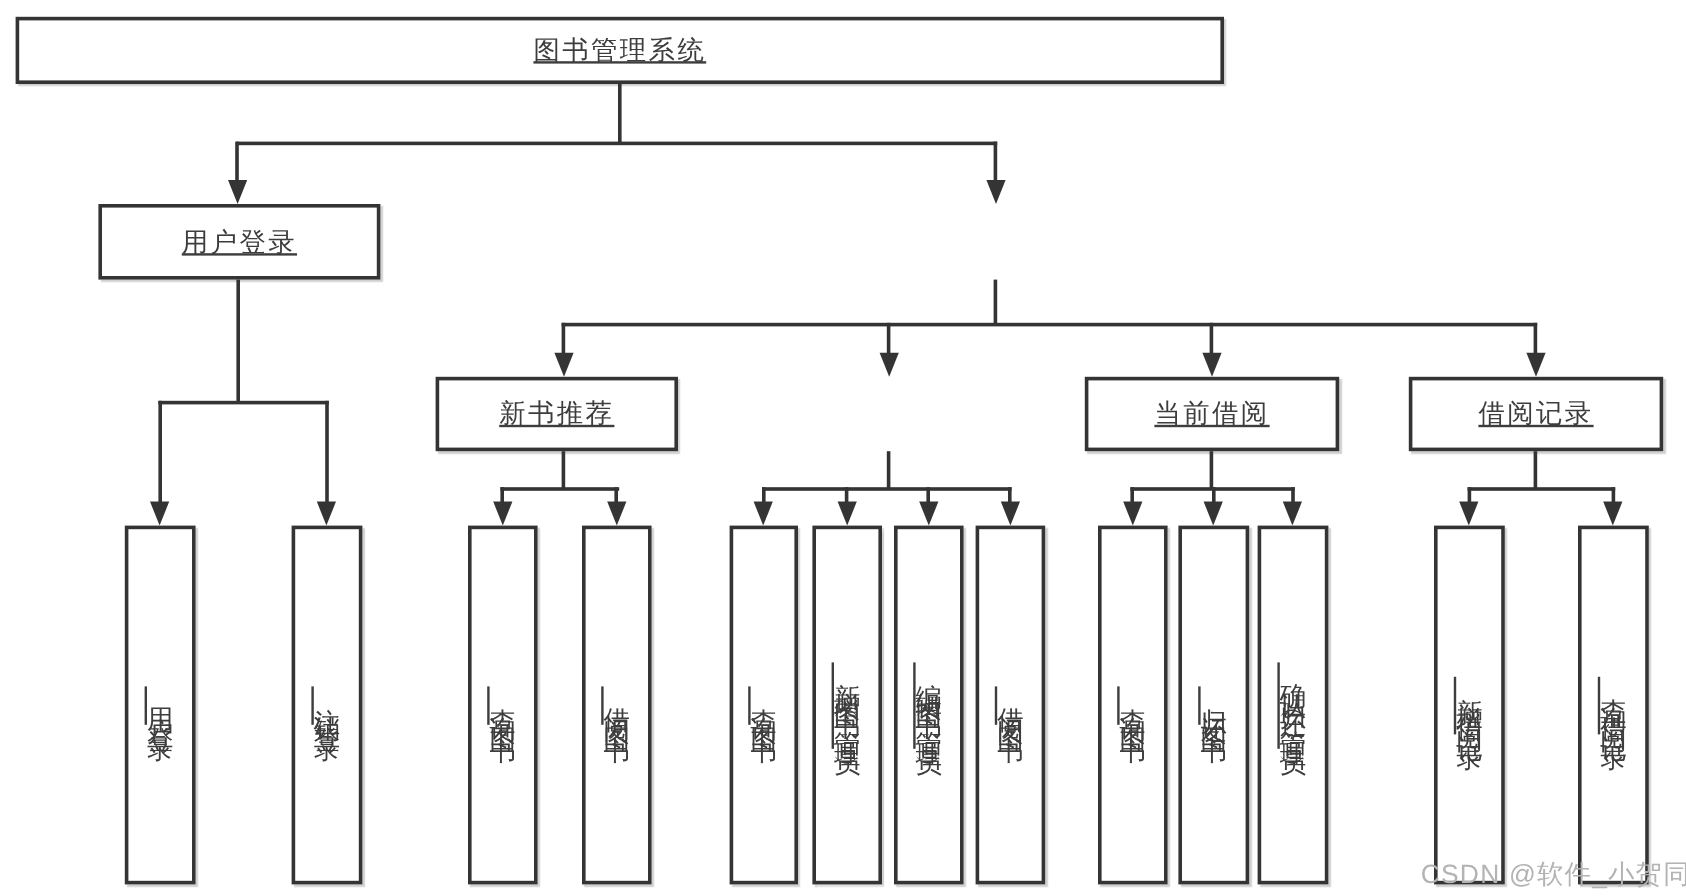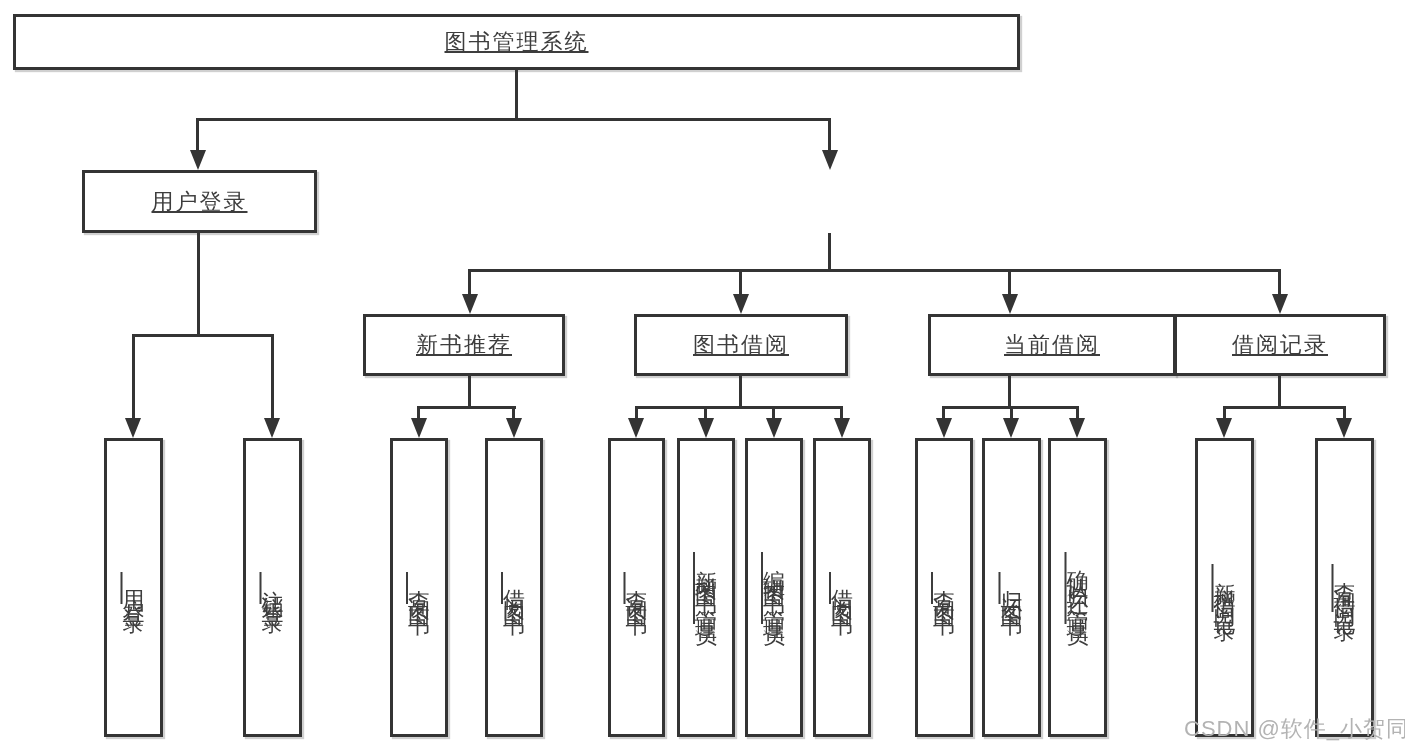--- a/index.html
+++ b/index.html
@@ -98,24 +98,21 @@
     <div class="ah" style="left:733px; top:294px;"></div>
     <div class="vl" style="left:1008px; top:269px; height:28px;"></div>
     <div class="ah" style="left:1002px; top:294px;"></div>
     <div class="vl" style="left:1278px; top:269px; height:28px;"></div>
     <div class="ah" style="left:1272px; top:294px;"></div>
   </div>
 
   <div class="box" style="left:363px; top:314px; width:202px; height:62px;">
     <span>新书推荐</span>
   </div>
-  <div class="box" style="left:634px; top:314px; width:214px; height:62px;">
-    <span>图书借阅</span>
-  </div>
-  <div class="box" style="left:928px; top:314px; width:248px; height:62px;">
+  <div class="box" style="left:904px; top:314px; width:212px; height:62px;">
     <span>当前借阅</span>
   </div>
   <div class="box" style="left:1174px; top:314px; width:212px; height:62px;">
     <span>借阅记录</span>
   </div>
 
   <div>
     <div class="vl" style="left:468px; top:376px; height:32px;"></div>
     <div class="hl" style="left:417px; top:406px; width:99px;"></div>
     <div class="vl" style="left:417px; top:406px; height:16px;"></div>

